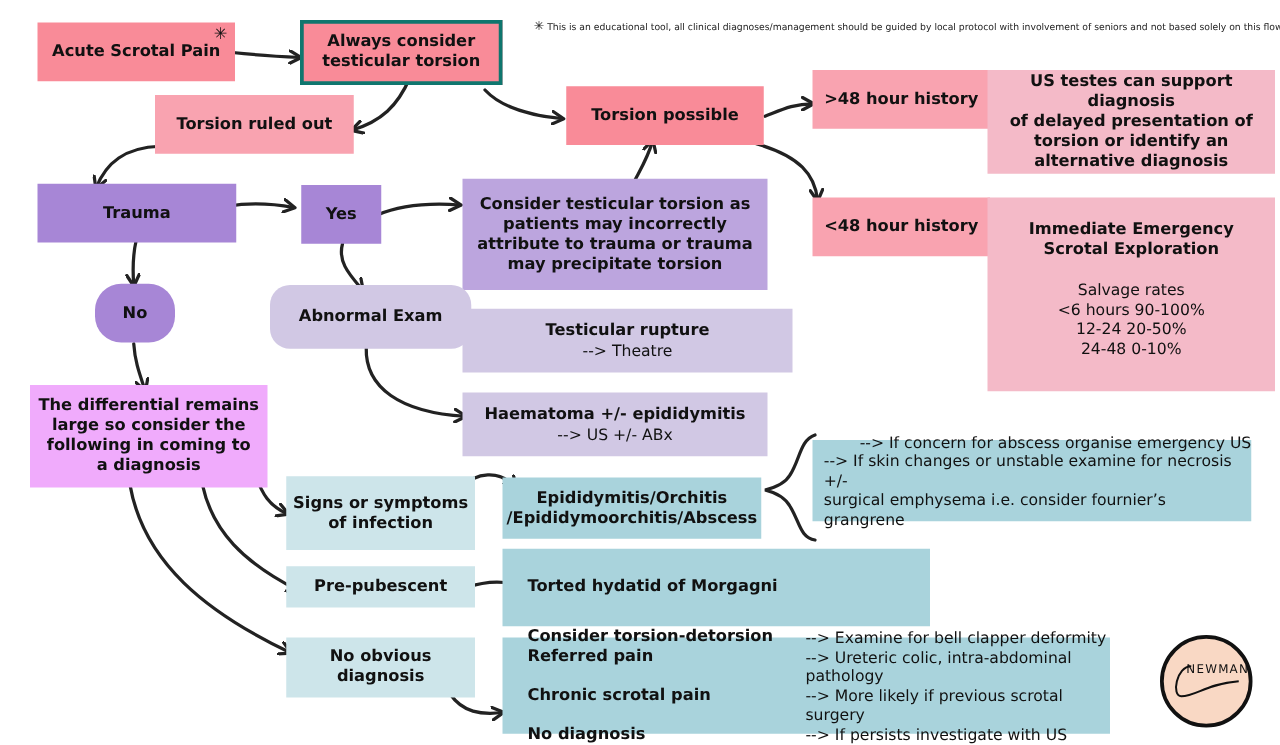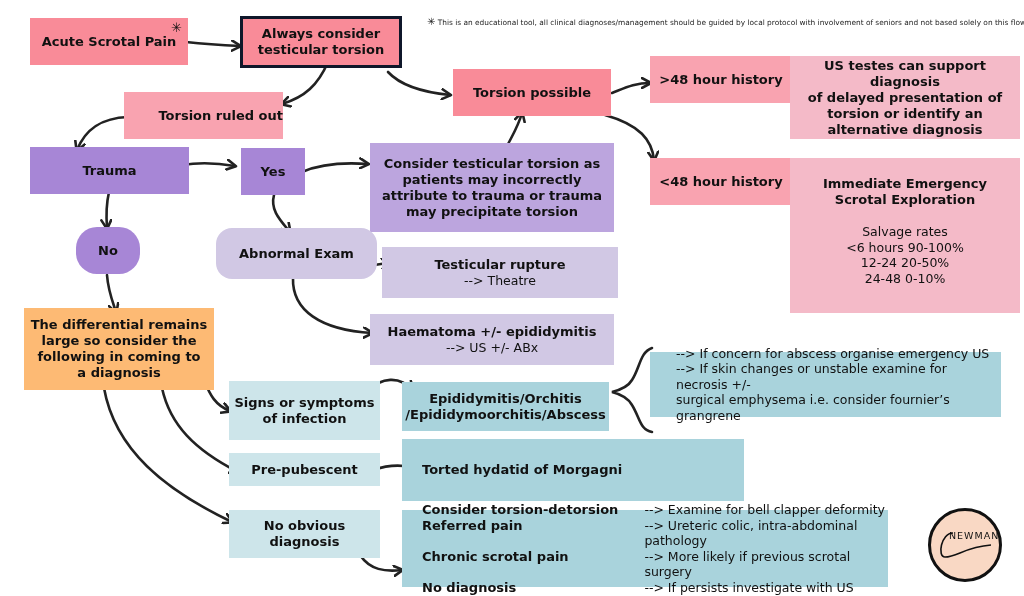--- a/index.html
+++ b/index.html
@@ -8,24 +8,24 @@
   .box { position: absolute; box-sizing: border-box; display: flex; flex-direction: column;
          align-items: center; justify-content: center; text-align: center; }
   .b { font-weight: bold; font-size: 13px; line-height: 16px; }
   .n { font-weight: normal; font-size: 12.5px; line-height: 15.5px; }
   .pink { background: #f98b98; }
   .pink2 { background: #f9a3b0; }
   .pinkl { background: #f4bac8; }
   .purple { background: #a786d6; }
   .purple2 { background: #bca5de; }
   .lav { background: #d1c8e4; }
-  .green { background: #fdba74; }
+  .green { background: #f0abfc; }
   .blue1 { background: #cde5ea; }
   .blue2 { background: #a9d3dc; }
-  .hl { border: 3px solid #0f172a; }
+  .hl { border: 3px solid #0f766e; }
   #arrows { position: absolute; left: 0; top: 0; }
   .disclaimer { position: absolute; left: 427px; top: 16px; font-size: 7.4px; color: #222; white-space: nowrap; }
   .rows { display: grid; grid-template-columns: auto auto; column-gap: 26px; text-align: left; }
   .logo { position: absolute; left: 928px; top: 508px; width: 74px; height: 74px; border-radius: 50%;
           background: #f9d8c4; border: 3px solid #111; box-sizing: border-box; }
   .logo-text { position: absolute; left: 18px; top: 19px; font-size: 9.5px; letter-spacing: 1px; font-family: "DejaVu Sans", sans-serif; }
 </style>
 </head>
 <body>
 
@@ -68,21 +68,21 @@
 <div class="box pink b" style="left:30px;top:18px;width:158px;height:47px;">
   <span>Acute Scrotal Pain</span>
   <span style="position:absolute;right:6px;top:2px;font-size:13px;">✳</span>
 </div>
 
 <div class="box pink hl b" style="left:240px;top:16px;width:162px;height:52px;">
   <span>Always consider</span>
   <span>testicular torsion</span>
 </div>
 
-<div class="box pink2 b" style="left:124px;top:92px;width:159px;height:47px;align-items:flex-end;">
+<div class="box pink2 b" style="left:124px;top:76px;width:159px;height:47px;">
   <span>Torsion ruled out</span>
 </div>
 
 <div class="box pink b" style="left:453px;top:69px;width:158px;height:47px;">
   <span>Torsion possible</span>
 </div>
 
 <div class="box pink2 b" style="left:650px;top:56px;width:142px;height:47px;">
   <span>&gt;48 hour history</span>
 </div>
@@ -119,21 +119,21 @@
   <span>Consider testicular torsion as</span>
   <span>patients may incorrectly</span>
   <span>attribute to trauma or trauma</span>
   <span>may precipitate torsion</span>
 </div>
 
 <div class="box lav b" style="left:216px;top:228px;width:161px;height:51px;border-radius:16px;">
   <span>Abnormal Exam</span>
 </div>
 
-<div class="box lav" style="left:382px;top:247px;width:236px;height:51px;">
+<div class="box lav" style="left:370px;top:247px;width:264px;height:51px;">
   <span class="b">Testicular rupture</span>
   <span class="n">--&gt; Theatre</span>
 </div>
 <div class="box lav" style="left:370px;top:314px;width:244px;height:51px;">
   <span class="b">Haematoma +/- epididymitis</span>
   <span class="n">--&gt; US +/- ABx</span>
 </div>
 
 <div class="box green b" style="left:24px;top:308px;width:190px;height:82px;">
   <span>The differential remains</span>
@@ -143,21 +143,21 @@
 </div>
 
 <div class="box blue1 b" style="left:229px;top:381px;width:151px;height:59px;">
   <span>Signs or symptoms</span>
   <span>of infection</span>
 </div>
 <div class="box blue2 b" style="left:402px;top:382px;width:207px;height:49px;">
   <span>Epididymitis/Orchitis</span>
   <span>/Epididymoorchitis/Abscess</span>
 </div>
-<div class="box blue2 n" style="left:650px;top:352px;width:351px;height:65px;align-items:flex-start;text-align:left;padding-left:26px;">
+<div class="box blue2 n" style="left:650px;top:352px;width:351px;height:65px;align-items:flex-end;text-align:left;padding-left:9px;">
   <span>--&gt; If concern for abscess organise emergency US</span>
   <span>--&gt; If skin changes or unstable examine for necrosis +/-</span>
   <span>surgical emphysema i.e. consider fournier’s grangrene</span>
 </div>
 
 <div class="box blue1 b" style="left:229px;top:453px;width:151px;height:33px;">
   <span>Pre-pubescent</span>
 </div>
 <div class="box blue2" style="left:402px;top:439px;width:342px;height:62px;align-items:flex-start;text-align:left;padding-left:20px;">
   <span class="b">Torted hydatid of Morgagni</span>

